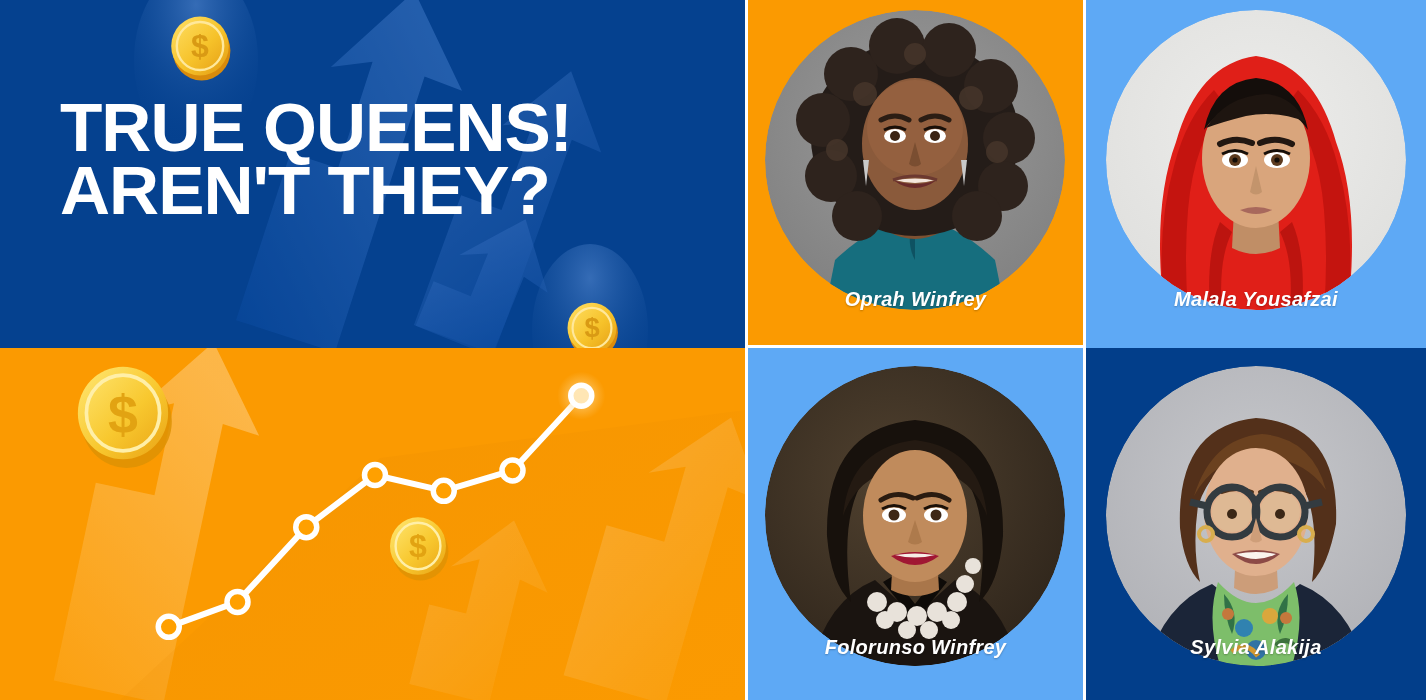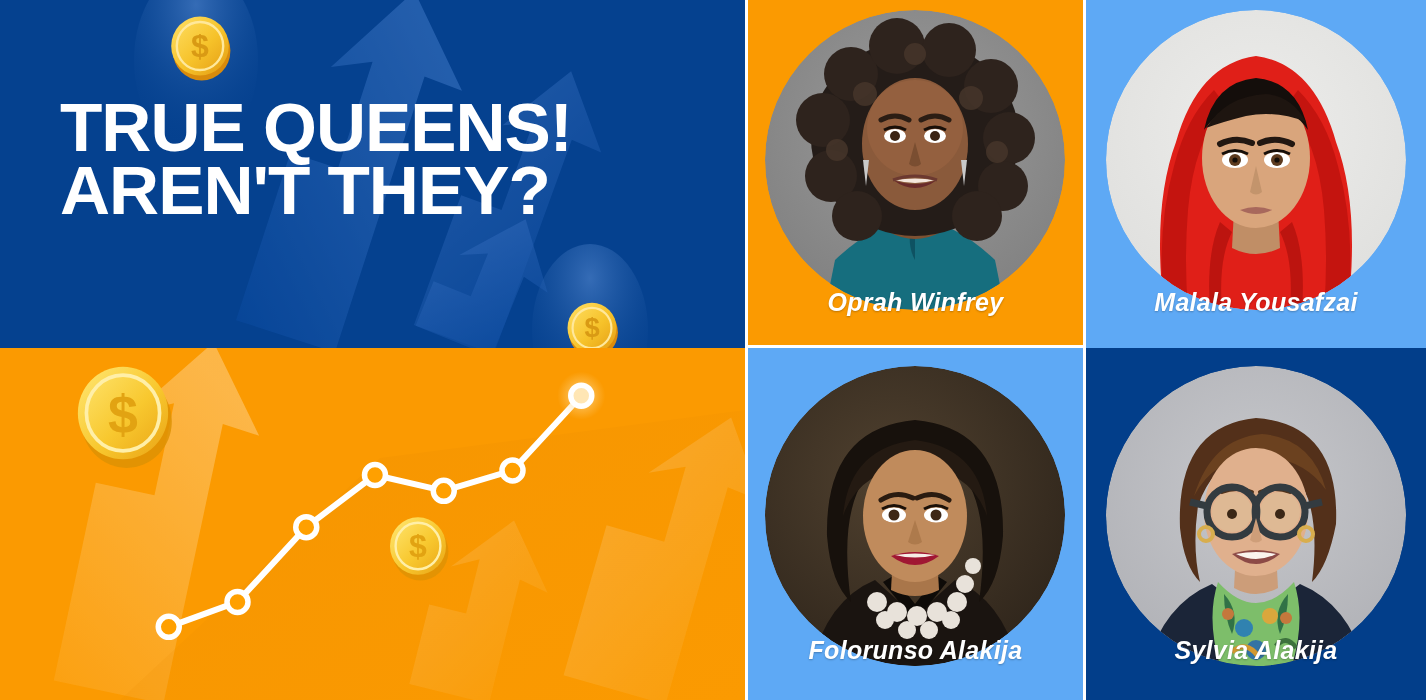--- a/index.html
+++ b/index.html
@@ -27,21 +27,21 @@
 
   
   .coin{position:absolute;}
 
   
   #chartsvg{position:absolute;left:0;top:0;width:745px;height:352px;}
 
   
   .pcircle{position:absolute;border-radius:50%;overflow:hidden;}
   .pname{position:absolute;width:100%;text-align:center;color:#ffffff;
-    font-style:italic;font-weight:bold;font-size:25px;letter-spacing:0.3px;
+    font-style:italic;font-weight:bold;font-size:20px;letter-spacing:0.3px;
     font-family:"Liberation Sans",sans-serif;text-shadow:0 1px 2px rgba(0,0,0,.25);}
 </style>
 </head>
 <body>
 
 <div class="stage">
 
   <div class="panel" id="p-title">
     <svg class="arrowsvg" viewBox="0 0 745 348" preserveAspectRatio="none">
       <defs>
@@ -336,21 +336,21 @@
             <circle cx="120" cy="254" r="9"></circle>
               <circle cx="142" cy="264" r="9"></circle>
             <circle cx="164" cy="264" r="9"></circle>
               <circle cx="186" cy="254" r="9"></circle>
             <circle cx="200" cy="218" r="9"></circle>
               <circle cx="208" cy="200" r="8"></circle>
           </g>
         </g>
       </svg>
     </div>
-    <div class="pname" style="top:288px;">Folorunso Alakija</div>
+    <div class="pname" style="top:288px;">Folorunso Winfrey</div>
   </div>
 
   <div class="panel" id="p-sylvia">
     <div class="pcircle" style="left:20px;top:18px;width:300px;height:300px;">
       <svg viewBox="0 0 300 300" width="300" height="300">
         <defs>
           <radialGradient id="sBg" cx="0.5" cy="0.4" r="0.8">
             <stop offset="0" stop-color="#C6C7CB"></stop>
               <stop offset="1" stop-color="#ACADB2"></stop>
           </radialGradient>

